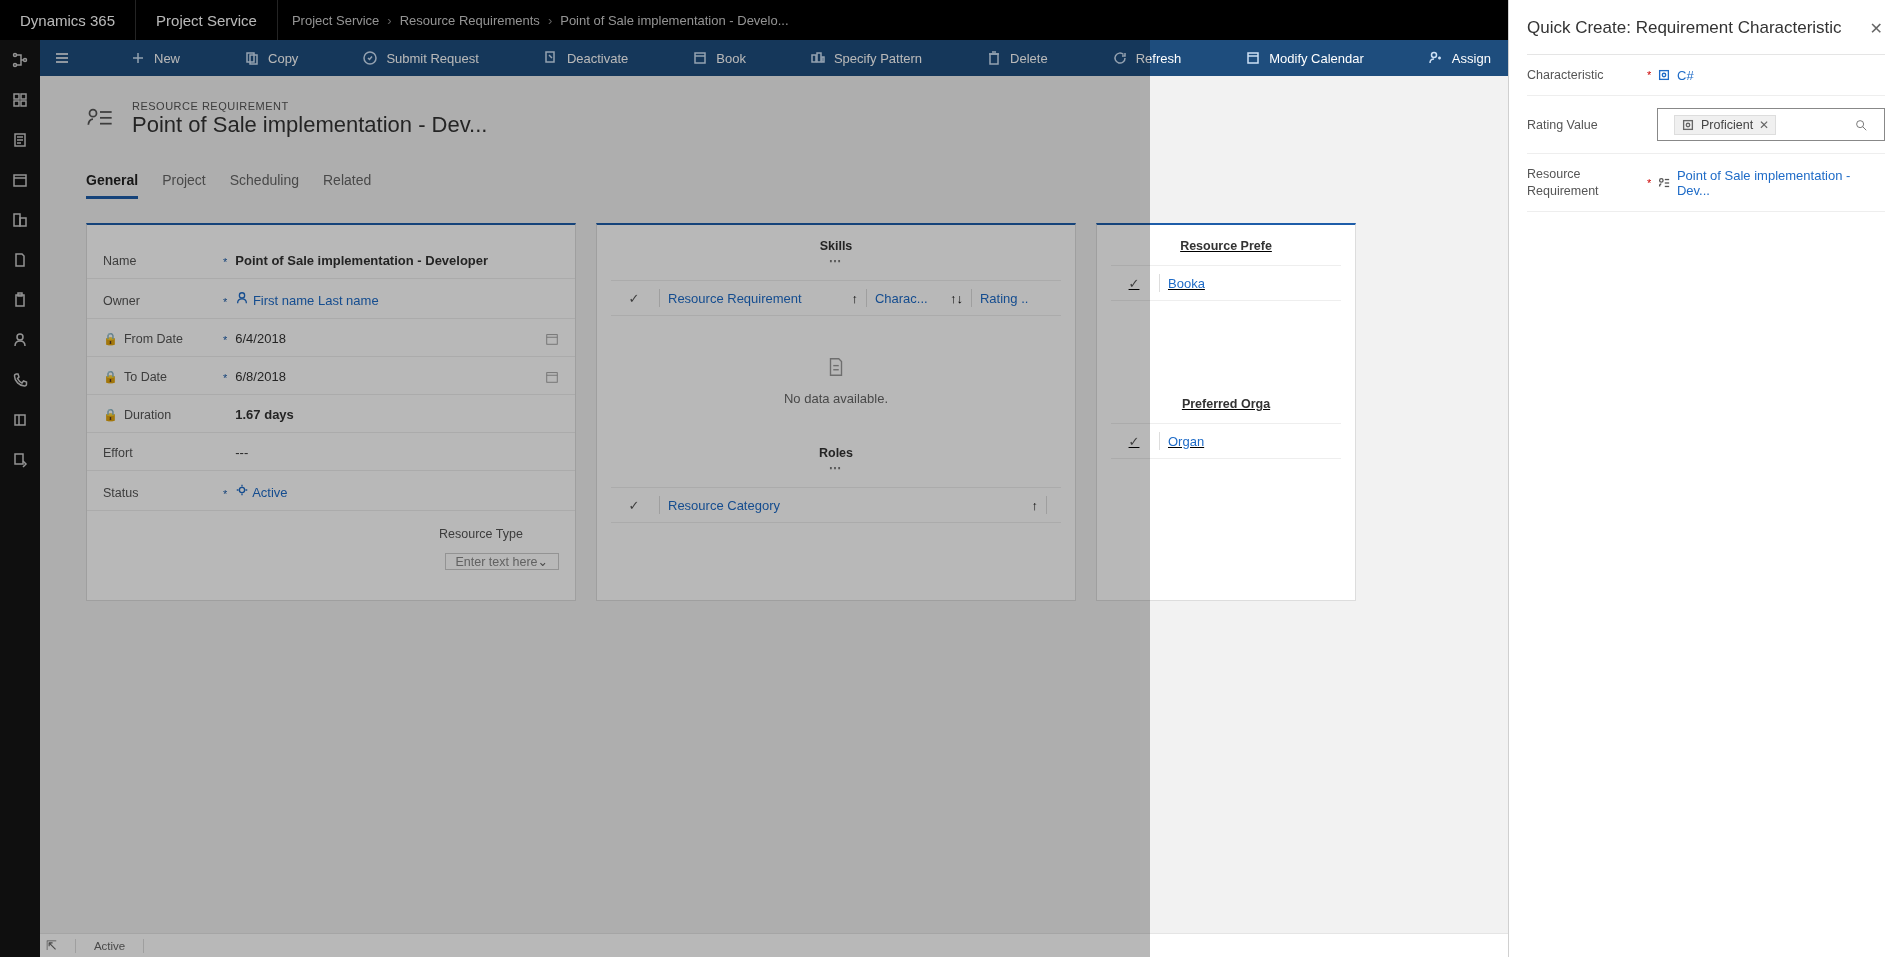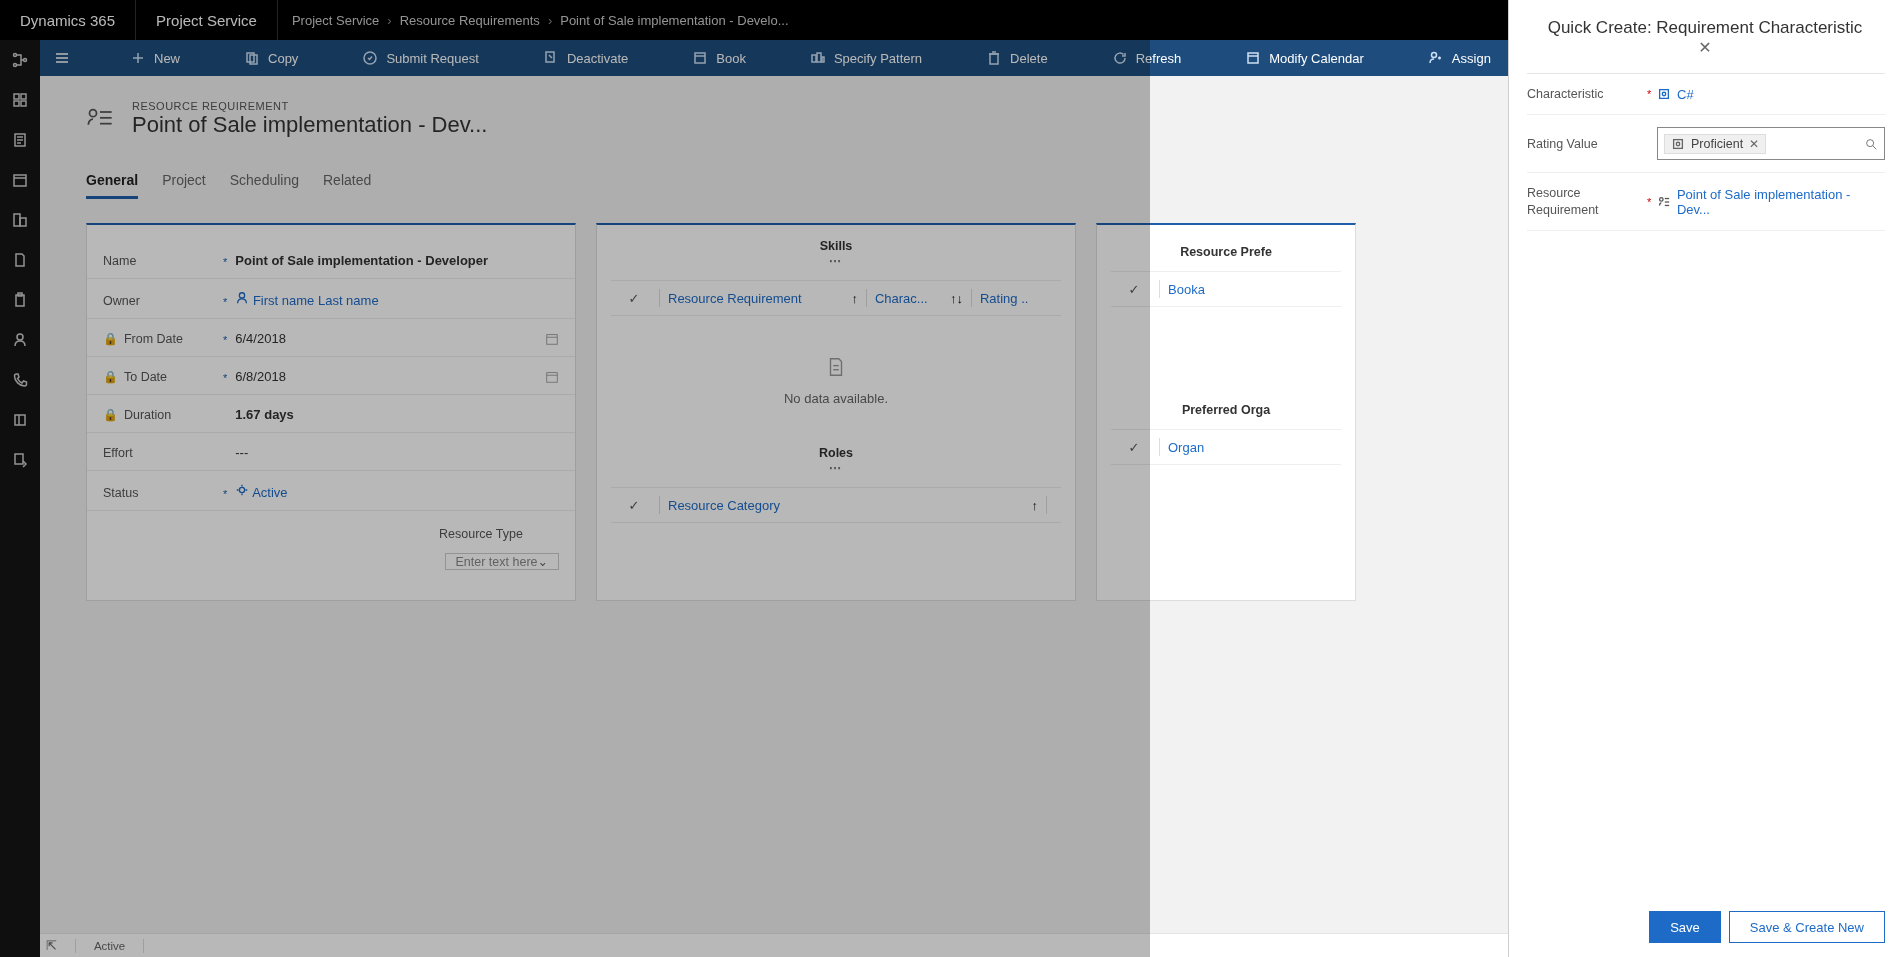--- a/index.html
+++ b/index.html
@@ -49,52 +49,52 @@
     .field-label { width:120px; font-size:12.5px; color:#555; display:flex; align-items:center; gap:6px; }
     .field-req { color:#1e5da9; font-size:11px; padding-right:8px; }
     .field-lock { color:#888; font-size:12px; }
     .field-value { flex:1; font-size:13px; color:#333; }
     .field-value.link { color:#1e6bc7; }
     .bold { font-weight:600; }
     .date-icon { width:14px; height:14px; stroke:#999; fill:none; }
     .input-box { flex:1; border:1px solid #ccc; height:34px; display:flex; align-items:center; padding:0 10px; font-size:12.5px; color:#888; justify-content:space-between; }
 
     .card-mid { width:480px; padding:14px 14px; }
-    .card-right { width:480px; padding:20px 14px; }
+    .card-right { width:480px; padding:14px 14px;text-decoration:underline; }
     .card-section-title { font-size:12.5px; color:#333; font-weight:600; display:flex; justify-content:space-between; align-items:center;flex-direction:column; }
     .ellipsis { letter-spacing:2px; color:#777; cursor:pointer; }
     .grid-head { display:flex; align-items:center; margin-top:12px; border-top:1px solid #eee; border-bottom:1px solid #eee; padding:8px 6px; font-size:13px; }
     .check { width:34px; display:flex; justify-content:center; color:#555; }
     .gh-col { color:#1e6bc7; display:flex; align-items:center; gap:4px; flex:1; }
     .gh-sep { width:1px; height:18px; background:#ddd; margin:0 8px; }
     .no-data { text-align:center; color:#666; font-size:13px; padding:40px 0 24px; }
     .no-data svg { width:22px; height:22px; stroke:#999; fill:none; margin-bottom:10px; }
     .grid-row { display:flex; align-items:center; padding:10px 6px; background:#f2f2f2; font-size:13px; }
     .row-link { color:#1e6bc7; padding-left:12px; }
 
     
     .statusbar { position:absolute; bottom:0; left:0; right:0; height:24px; background:#fff; border-top:1px solid #e5e5e5; display:flex; align-items:center; font-size:11.5px; color:#666; padding-left:6px; gap:18px; }
     .status-sep { width:1px; height:14px; background:#ddd; }
 
     
     .dim { position:absolute; top:0; left:0; right:753px; bottom:0; background:rgba(0,0,0,0.28); pointer-events:none; }
 
     
     .qc { position:absolute; top:0; right:0; bottom:0; width:395px; background:#fff; border-left:1px solid #d0d0d0; display:flex; flex-direction:column; }
-    .qc-header { display:flex; justify-content:space-between; align-items:center; padding:18px 20px 10px 18px;flex-direction:column; }
+    .qc-header { display:flex; justify-content:space-between; align-items:center; padding:18px 20px 10px 18px; }
     .qc-title { font-size:17px; color:#333; }
     .qc-close { cursor:pointer; color:#666; font-size:16px; }
     .qc-body { flex:1; padding: 6px 18px; }
     .qc-row { display:flex; align-items:center; border-top:1px solid #eee; padding:12px 0; }
     .qc-row:first-child { border-top:1px solid #e5e5e5; }
     .qc-label { width:120px; font-size:12.5px; color:#555; line-height:1.3; }
     .qc-star { color:#cc0000; font-size:11px; padding-right:6px; width:10px; }
     .qc-value { flex:1; font-size:13px; color:#1e6bc7; display:flex; align-items:center; gap:6px; }
     .lookup-ico { width:14px; height:14px; }
-    .qc-input { flex:1; border:1px solid #888; height:33px; display:flex; align-items:center; padding:0 6px; justify-content:space-between; }
+    .qc-input { flex:1; border:1px solid #888; height:33px; display:flex; align-items:center; padding:0 16px; justify-content:space-between; }
     .tag { background:#f0f0f0; border:1px solid #ddd; padding:2px 6px; display:flex; align-items:center; gap:6px; font-size:12.5px; color:#444; }
     .tag-x { cursor:pointer; font-size:12px; color:#666; }
     .qc-search-ico { width:14px; height:14px; stroke:#666; fill:none; }
 
     .qc-footer { display:flex; justify-content:flex-end; gap:8px; padding:14px 18px; }
     .btn { height:32px; padding:0 20px; font-size:13px; border:1px solid #1e6bc7; cursor:pointer; display:flex; align-items:center; }
     .btn-primary { background:#1e6bc7; color:#fff; }
     .btn-secondary { background:#fff; color:#1e6bc7; }
 
     .person-ico { width:14px; height:14px; stroke:#1e6bc7; fill:none; stroke-width:1.5; }
@@ -503,17 +503,13 @@
             <circle cx="5" cy="5" r="2"></circle>
             <path d="M3 12c0-2 1-3 2-3"></path>
             <line x1="9" y1="4" x2="14" y2="4"></line>
             <line x1="9" y1="8" x2="14" y2="8"></line>
             <line x1="9" y1="12" x2="14" y2="12"></line>
           </svg>
         <span>Point of Sale implementation - Dev...</span>
       </div>
     </div>
   </div>
-  <div class="qc-footer">
-    <div class="btn btn-primary">Save</div>
-    <div class="btn btn-secondary">Save &amp; Create New</div>
-  </div>
 </div>
 
 </body></html>

